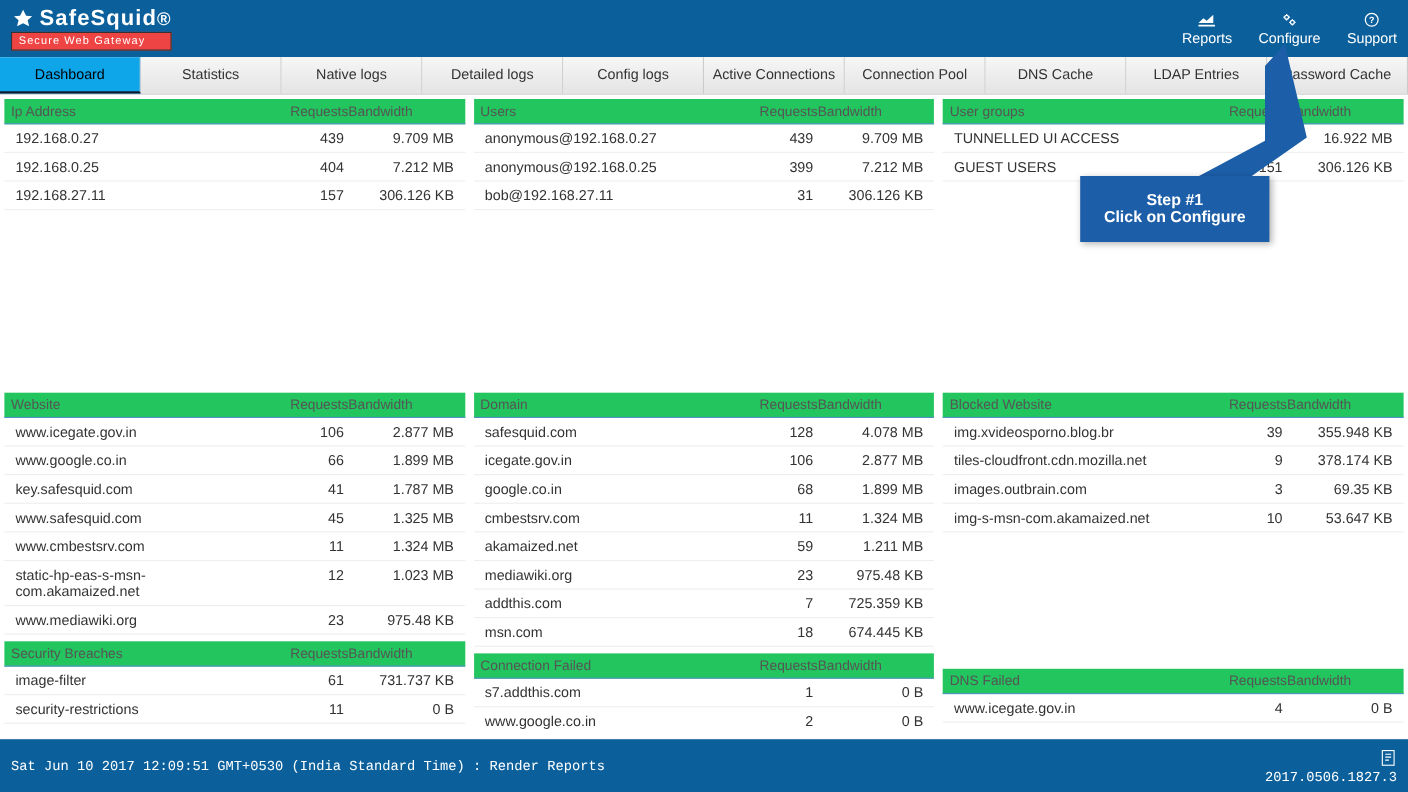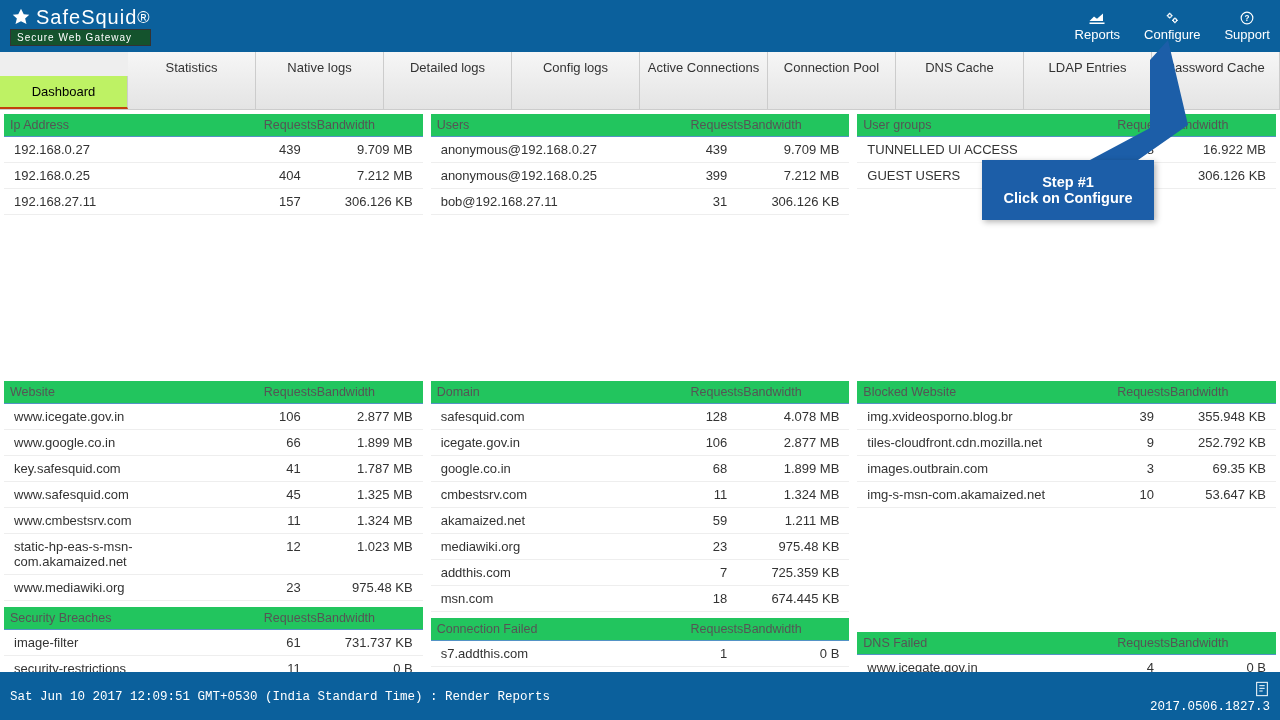--- a/index.html
+++ b/index.html
@@ -1,41 +1,41 @@
 <!DOCTYPE html>
 <html><head>
 <meta charset="utf-8">
 <style>
 * { margin: 0; padding: 0; box-sizing: border-box; }
 body { font-family: "Segoe UI", Tahoma, sans-serif; font-size: 13px; color: #333; background: #fff; width: 1280px; height: 720px; overflow: hidden; position: relative; }
 
 
 .top-bar { background: #0b609c; height: 52px; display: flex; align-items: center; padding: 0 10px; }
 .logo-block { color: #fff; }
-.logo-main { font-size: 20px; font-weight: normal; letter-spacing: 1px; display: flex; align-items: center; }
+.logo-main { font-size: 20px; font-weight: bold; letter-spacing: 1px; display: flex; align-items: center; }
 .logo-main svg { margin-right: 4px; }
-.logo-sub { background: #14532d; color: #fff; font-size: 10px; padding: 2px 6px; letter-spacing: 1px; border: 1px solid #333; }
+.logo-sub { background: #ef4444; color: #fff; font-size: 10px; padding: 2px 6px; letter-spacing: 1px; border: 1px solid #333; }
 .header-actions { margin-left: auto; display: flex; gap: 24px; }
 .header-btn { color: #fff; text-align: center; font-size: 13px; cursor: pointer; }
 .header-btn .hicon { display: block; margin: 0 auto 2px; }
 
 
 .tabs { display: flex; background: #eee; border-bottom: 1px solid #ccc; }
 .tab { flex: 1; text-align: center; padding: 8px 4px; background: linear-gradient(#f6f6f6, #e4e4e4); border-right: 1px solid #ccc; font-size: 13px; color: #333; cursor: pointer; }
-.tab.active { background: #bef264; color: #000; border-bottom: 2px solid #c2410c; margin-top: 24px; }
+.tab.active { background: #0ea5e9; color: #000; border-bottom: 2px solid #0f172a; }
 
 
 .panels { display: grid; grid-template-columns: repeat(3, 1fr); gap: 8px; padding: 4px 4px 0 4px; height: 578px; overflow: hidden; }
 .col { display: flex; flex-direction: column; gap: 6px; }
 .panel { }
 .phead { display: flex; background: #22c55e; border-bottom: 1px solid #5393c5; padding: 4px 6px; font-size: 12.5px; color: #555; }
 .phead .c1 { flex: 1; text-align: left; }
 .phead .c2 { width: 80px; text-align: right; }
 .phead .c3 { width: 100px; text-align: left; }
-.prow { display: flex; padding: 5px 10px; font-size: 13px; color: #333; border-bottom: 1px solid #eee; gap: 12px; }
+.prow { display: flex; padding: 5px 10px; font-size: 13px; color: #333; border-bottom: 1px solid #eee; }
 .prow .c1 { flex: 1; text-align: left; word-break: break-word; }
 .prow .c2 { width: 80px; text-align: right; }
 .prow .c3 { width: 100px; text-align: right; }
 .spacer250 { height: 160px; }
 
 
 .footer { position: absolute; bottom: 0; left: 0; right: 0; background: #0b609c; color: #fff; padding: 8px 10px 6px; font-size: 12.5px; display: flex; align-items: center; font-family: Liberation Mono, monospace; }
 
 
 .callout { position: absolute; top: 160px; left: 982px; width: 172px; background: #1c5ea8; color: #fff; text-align: center; padding: 14px 10px; font-size: 14.5px; font-weight: 700; box-shadow: 2px 2px 6px rgba(0,0,0,0.3); }
@@ -311,21 +311,21 @@
         </div>
       <div>
           <div class="prow">
             <span class="c1">img.xvideosporno.blog.br</span>
             <span class="c2">39</span>
             <span class="c3">355.948 KB</span>
           </div>
           <div class="prow">
             <span class="c1">tiles-cloudfront.cdn.mozilla.net</span>
             <span class="c2">9</span>
-            <span class="c3">252.792 KB</span>
+            <span class="c3">378.174 KB</span>
           </div>
           <div class="prow">
             <span class="c1">images.outbrain.com</span>
             <span class="c2">3</span>
             <span class="c3">69.35 KB</span>
           </div>
           <div class="prow">
             <span class="c1">img-s-msn-com.akamaized.net</span>
             <span class="c2">10</span>
             <span class="c3">53.647 KB</span>

